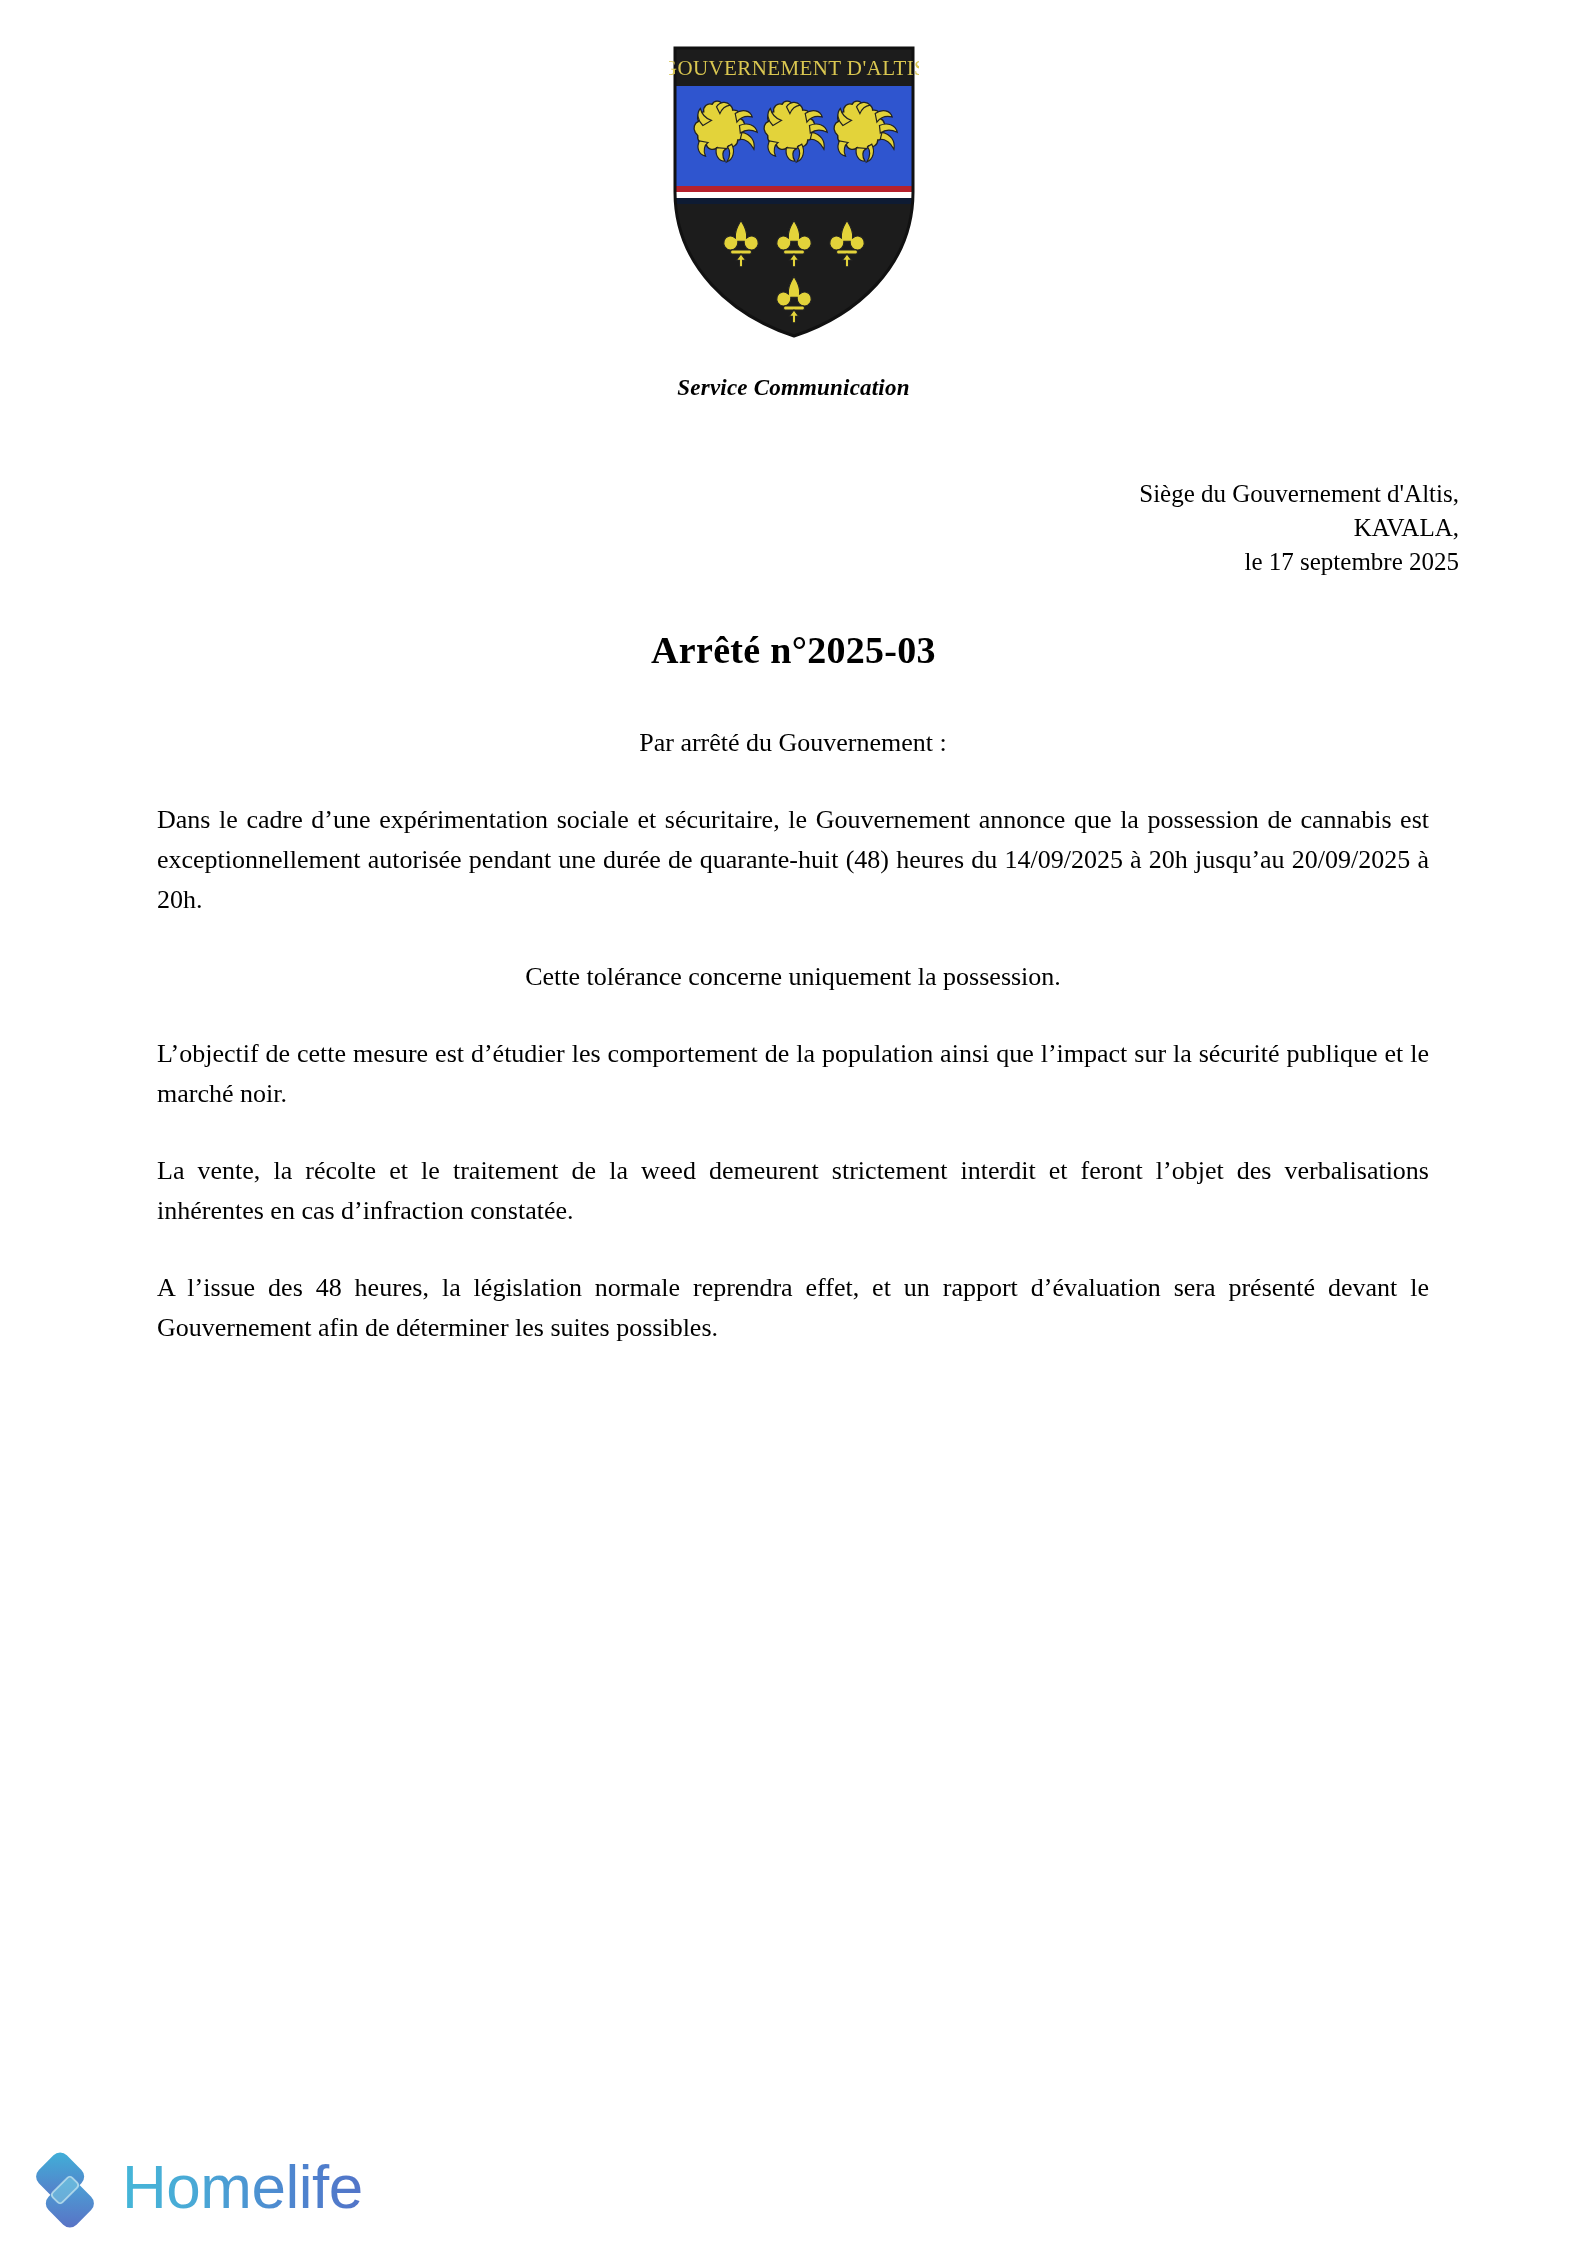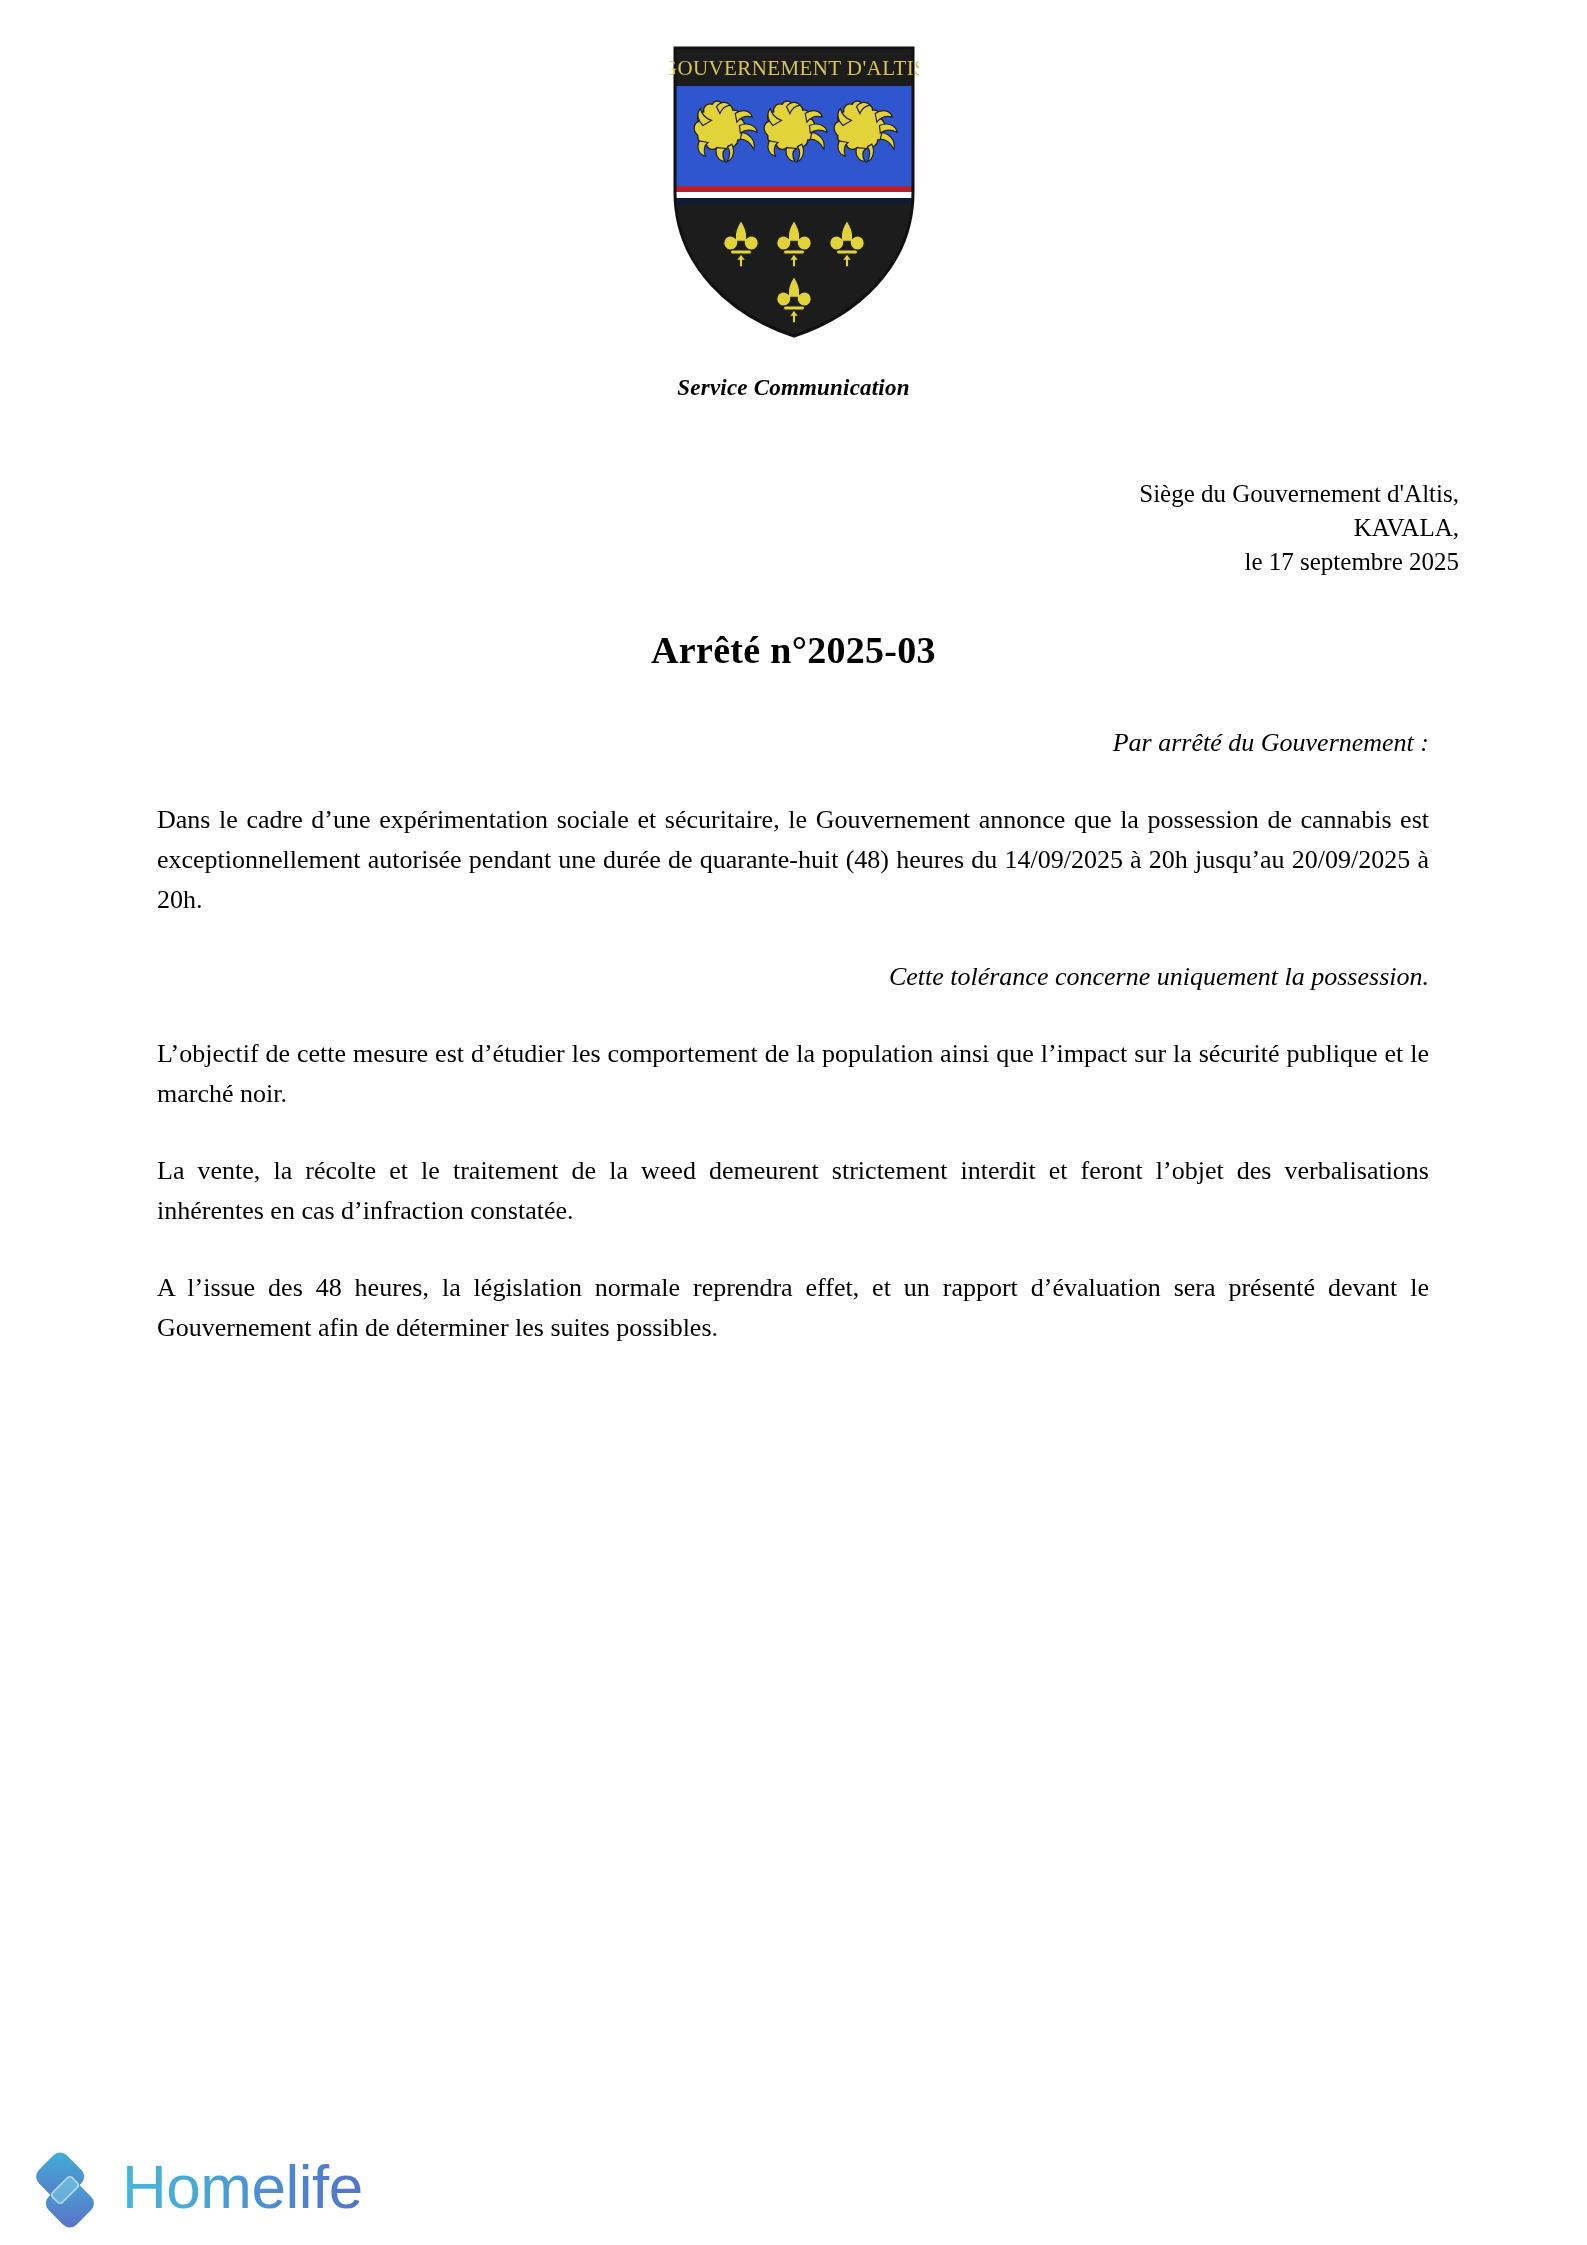--- a/index.html
+++ b/index.html
@@ -84,21 +84,21 @@
     width: 1272px;
     font-size: 26px;
     line-height: 40px;
   }
   .para {
     margin: 0 0 37px 0;
     text-align: justify;
     text-justify: inter-word;
   }
   .para:last-child { margin-bottom: 10px; }
-  .para.nojustify { text-align: right; font-style: italic; }
+  .para.nojustify { text-align: center; }
 
   
   .footer-logo {
     position: absolute;
     left: 22px;
     bottom: 12px;
     display: flex;
     align-items: center;
     gap: 14px;
   }

